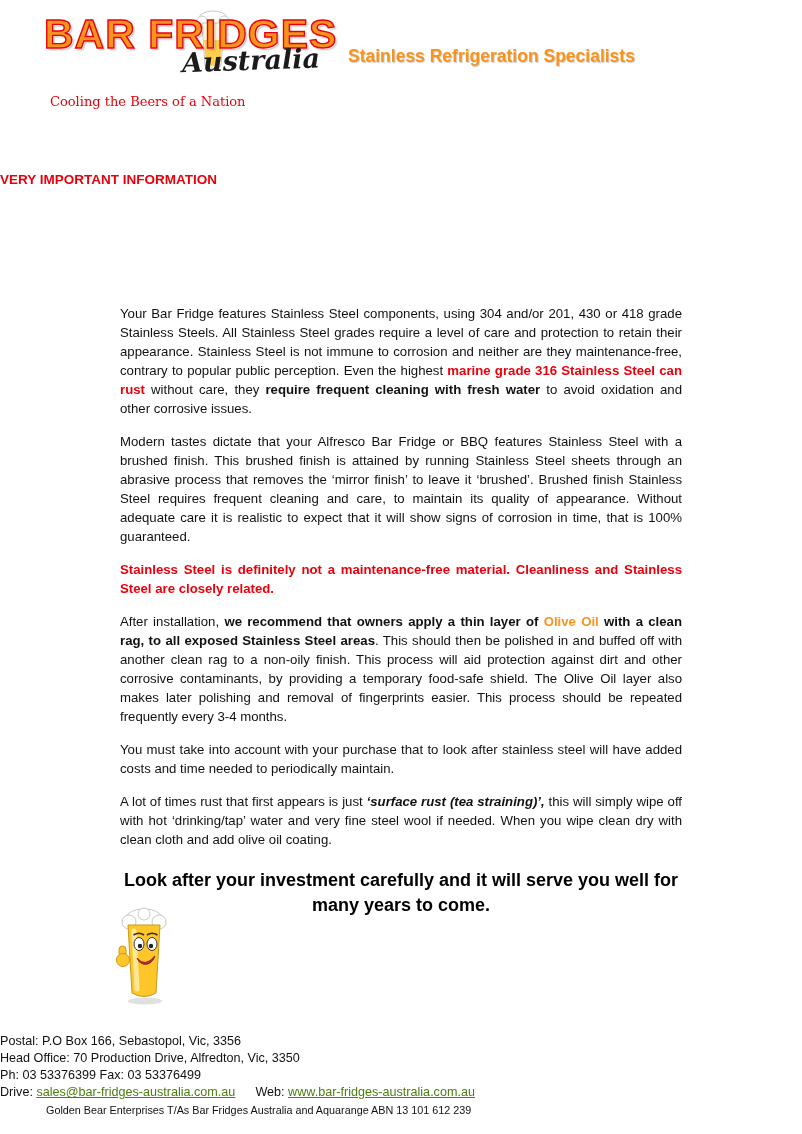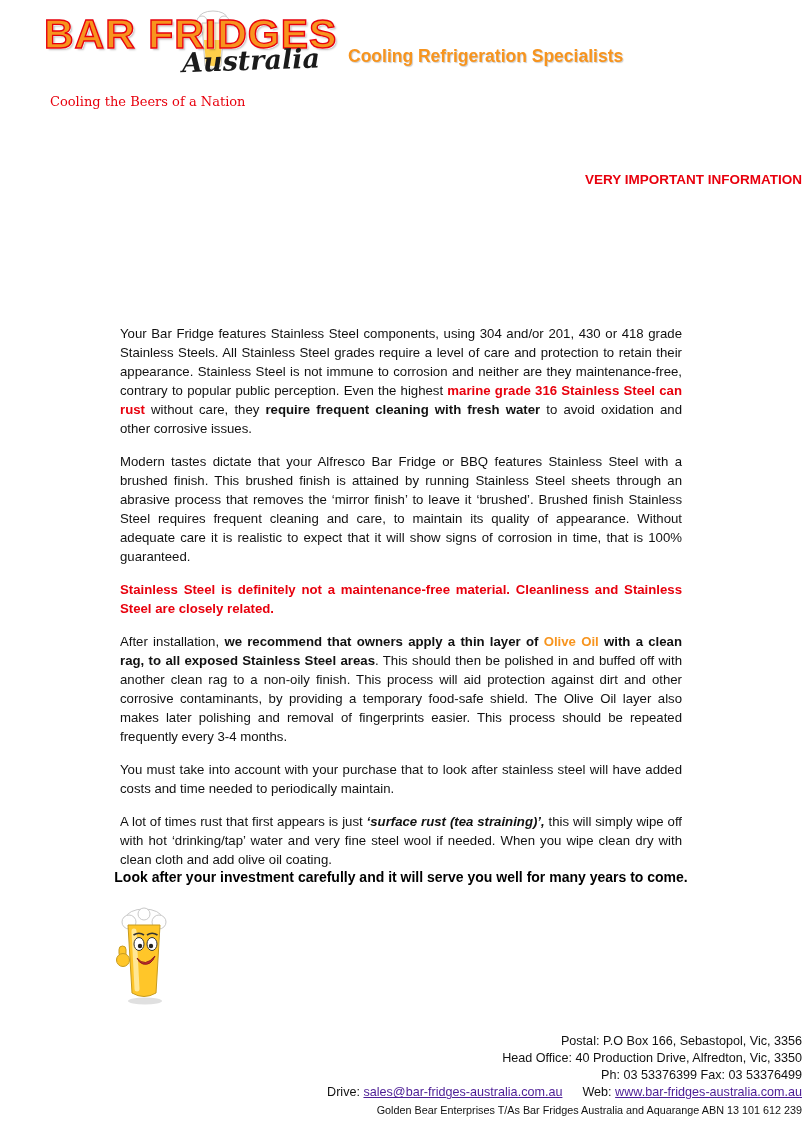--- a/index.html
+++ b/index.html
@@ -36,73 +36,73 @@
   }
   .subtitle{
     position:absolute;left:348px;top:46px;
     font-size:17.5px;font-weight:bold;color:var(--orange);
     text-shadow:1px 1px 1px rgba(0,0,0,.2);
   }
 
   
   .notice{
     position:absolute;top:172px;left:0;right:0;
-    text-align:right;font-size:13.5px;font-weight:bold;color:var(--red);
+    text-align:left;font-size:13.5px;font-weight:bold;color:var(--red);
   }
   .title{
     position:absolute;top:230px;left:120px;right:120px;
     text-align:center;font-size:18.5px;font-weight:bold;color:#000;
     text-decoration:underline;line-height:1.35;
   }
 
   
-  .content{position:absolute;top:304px;left:120px;right:120px;margin-top:20px;}
+  .content{position:absolute;top:304px;left:120px;right:120px;}
   .content p{
     font-size:13.2px;line-height:1.44;text-align:justify;margin-bottom:14px;color:#111;
   }
   .b{font-weight:bold;}
   .red{color:var(--red);}
   .or{color:var(--orange);}
   .bi{font-weight:bold;font-style:italic;}
   p.redpara{color:var(--red);font-weight:bold;}
 
   .closing{
     position:absolute;top:868px;left:110px;right:110px;
-    text-align:center;font-size:14px;font-weight:bold;color:#000;line-height:1.4;
+    text-align:center;font-size:18px;font-weight:bold;color:#000;line-height:1.4;
   }
 
   .mascot{position:absolute;left:112px;top:905px;}
 
   
   .footer{
     position:absolute;left:0;right:0;top:1033px;
-    text-align:right;font-size:12.6px;line-height:1.36;color:#111;
+    text-align:left;font-size:12.6px;line-height:1.36;color:#111;
   }
-  .footer .company{font-size:10.8px;margin-top:1px;}
-  .link{color:#4c1d95;text-decoration:underline;cursor:pointer;}
+  .footer .company{font-size:10.8px;margin-top:1px;margin-left:46px;}
+  .link{color:#4d7c0f;text-decoration:underline;cursor:pointer;}
   .weblabel{margin-left:20px;}
 </style>
 </head>
 <body>
 
 <div class="page">
 
   <div class="logo">
     <svg class="logo-glass" width="34" height="62" viewBox="0 0 34 62">
       <ellipse cx="17" cy="8" rx="14" ry="7" fill="#ffffff" stroke="#c9c9c9"></ellipse>
       <circle cx="6" cy="11" r="5" fill="#ffffff" stroke="#c9c9c9"></circle>
       <circle cx="28" cy="11" r="5" fill="#ffffff" stroke="#c9c9c9"></circle>
       <path d="M6 13 L9 56 Q17 61 25 56 L28 13 Z" fill="#fff7df" stroke="#c9c9c9"></path>
       <path d="M8 30 L10 54 Q17 58 24 54 L26 30 Z" fill="#ffcf4a"></path>
     </svg>
     <div class="logo-main">BAR FRIDGES</div>
     <div class="logo-script">Australia</div>
     <div class="logo-tagline">Cooling the Beers of a Nation</div>
   </div>
-  <div class="subtitle">Cooling Refrigeration Specialists</div>
+  <div class="subtitle">Stainless Refrigeration Specialists</div>
 
   <div class="notice">VERY IMPORTANT INFORMATION</div>
 
   <main class="content">
     <p><span>Your Bar Fridge features Stainless Steel components, using 304 and/or 201, 430 or 418 grade Stainless Steels. All Stainless Steel grades require a level of care and protection to retain their appearance. Stainless Steel is not immune to corrosion and neither are they maintenance-free, contrary to popular public perception. Even the highest </span><span class="b red">marine grade 316 Stainless Steel can rust</span><span> without care, they </span><span class="b">require frequent cleaning with fresh water</span><span> to avoid oxidation and other corrosive issues.</span></p>
 
     <p><span>Modern tastes dictate that your Alfresco Bar Fridge or BBQ features Stainless Steel with a brushed finish. This brushed finish is attained by running Stainless Steel sheets through an abrasive process that removes the ‘mirror finish’ to leave it ‘brushed’. Brushed finish Stainless Steel requires frequent cleaning and care, to maintain its quality of appearance.  Without adequate care it is realistic to expect that it will show signs of corrosion in time, that is 100% guaranteed.</span></p>
 
     <p class="redpara"><span>Stainless Steel is definitely not a maintenance-free material.  Cleanliness and Stainless Steel are closely related.</span></p>
 
@@ -129,19 +129,19 @@
     <circle cx="39" cy="41" r="2.2" fill="#222222"></circle>
     <path d="M21.5 30 Q27 26.5 32 30" stroke="#333333" stroke-width="1.6" fill="none"></path>
     <path d="M35 30 Q40 26.5 45.5 30" stroke="#333333" stroke-width="1.6" fill="none"></path>
     <path d="M25 53 Q33 63 43 51 Q39 61 31 59 Q27 58 25 53 Z" fill="#c1272d" stroke="#8c1a1f"></path>
     <rect x="7" y="41" width="7" height="11" rx="3.5" fill="#ffc629" stroke="#c79a1d"></rect>
     <circle cx="11" cy="55" r="6.5" fill="#ffc629" stroke="#c79a1d"></circle>
   </svg>
 
   <footer class="footer">
     <div>Postal: P.O Box 166, Sebastopol, Vic, 3356</div>
-    <div>Head Office: 40 Production Drive, Alfredton, Vic, 3350</div>
+    <div>Head Office: 70 Production Drive, Alfredton, Vic, 3350</div>
     <div>Ph: 03 53376399 Fax: 03 53376499</div>
     <div><span>Drive: </span><a class="link">sales@bar-fridges-australia.com.au</a><span class="weblabel">Web: </span><a class="link">www.bar-fridges-australia.com.au</a></div>
     <div class="company">Golden Bear Enterprises T/As Bar Fridges Australia and Aquarange ABN 13 101 612 239</div>
   </footer>
 
 </div>
 
 </body></html>

